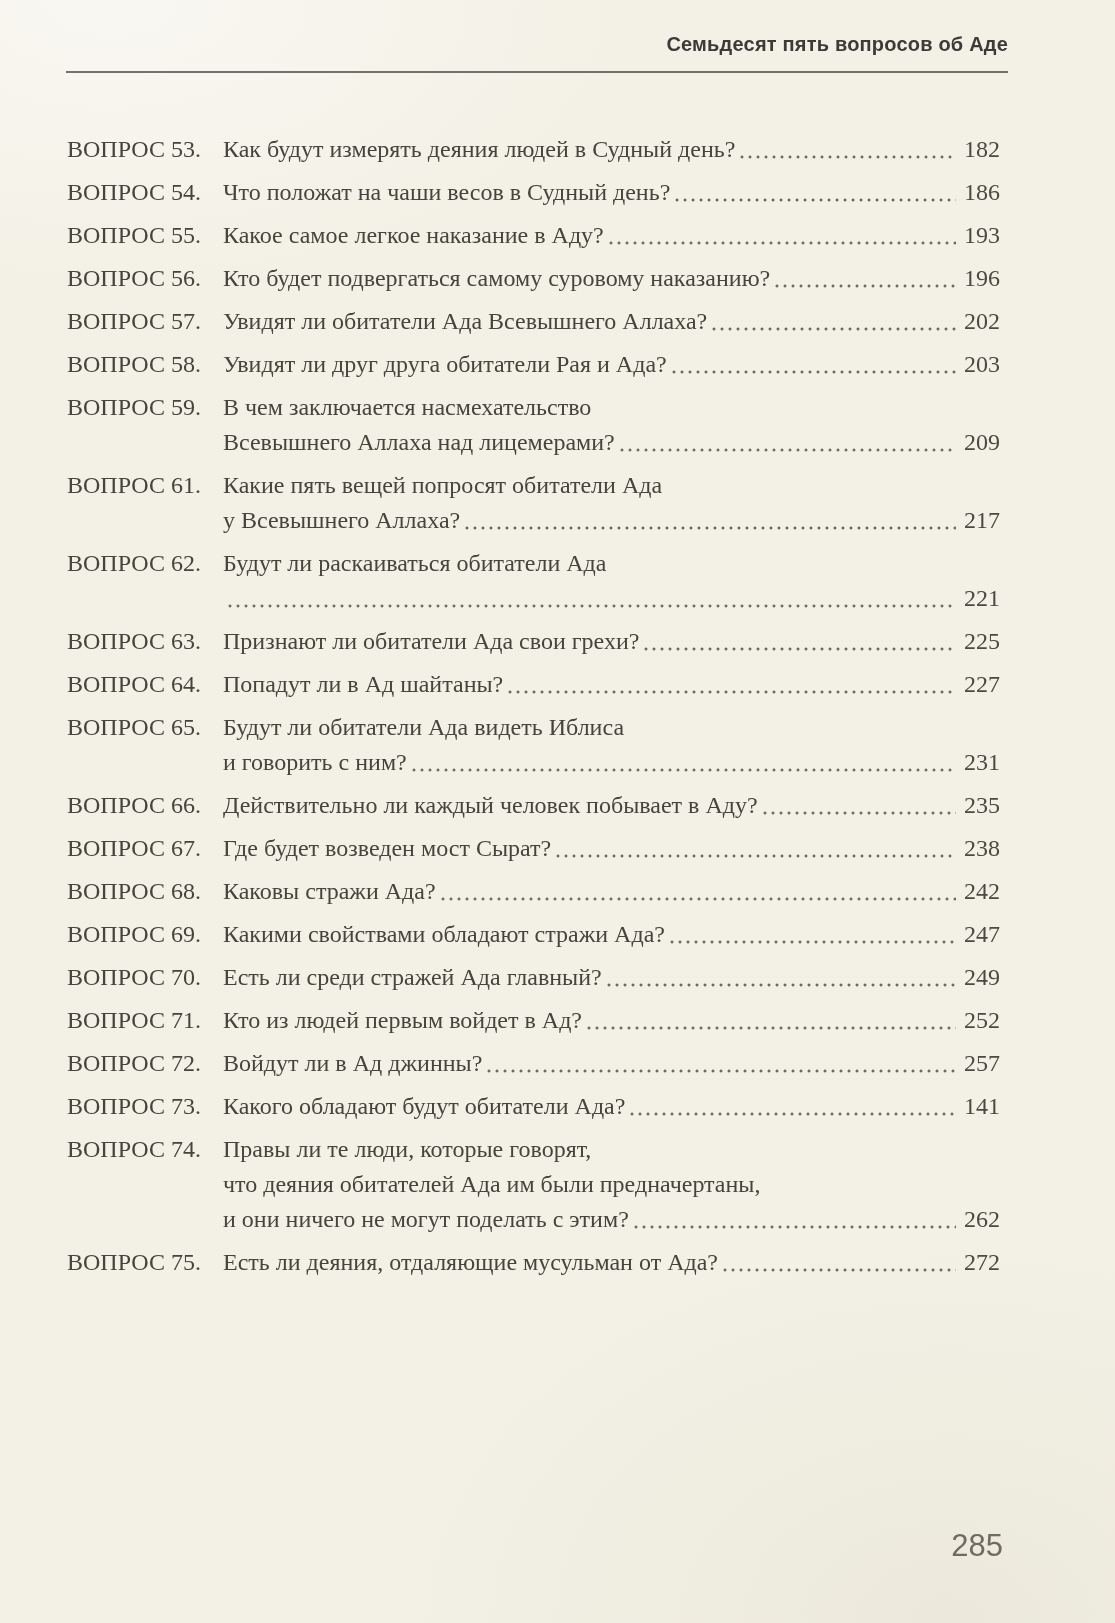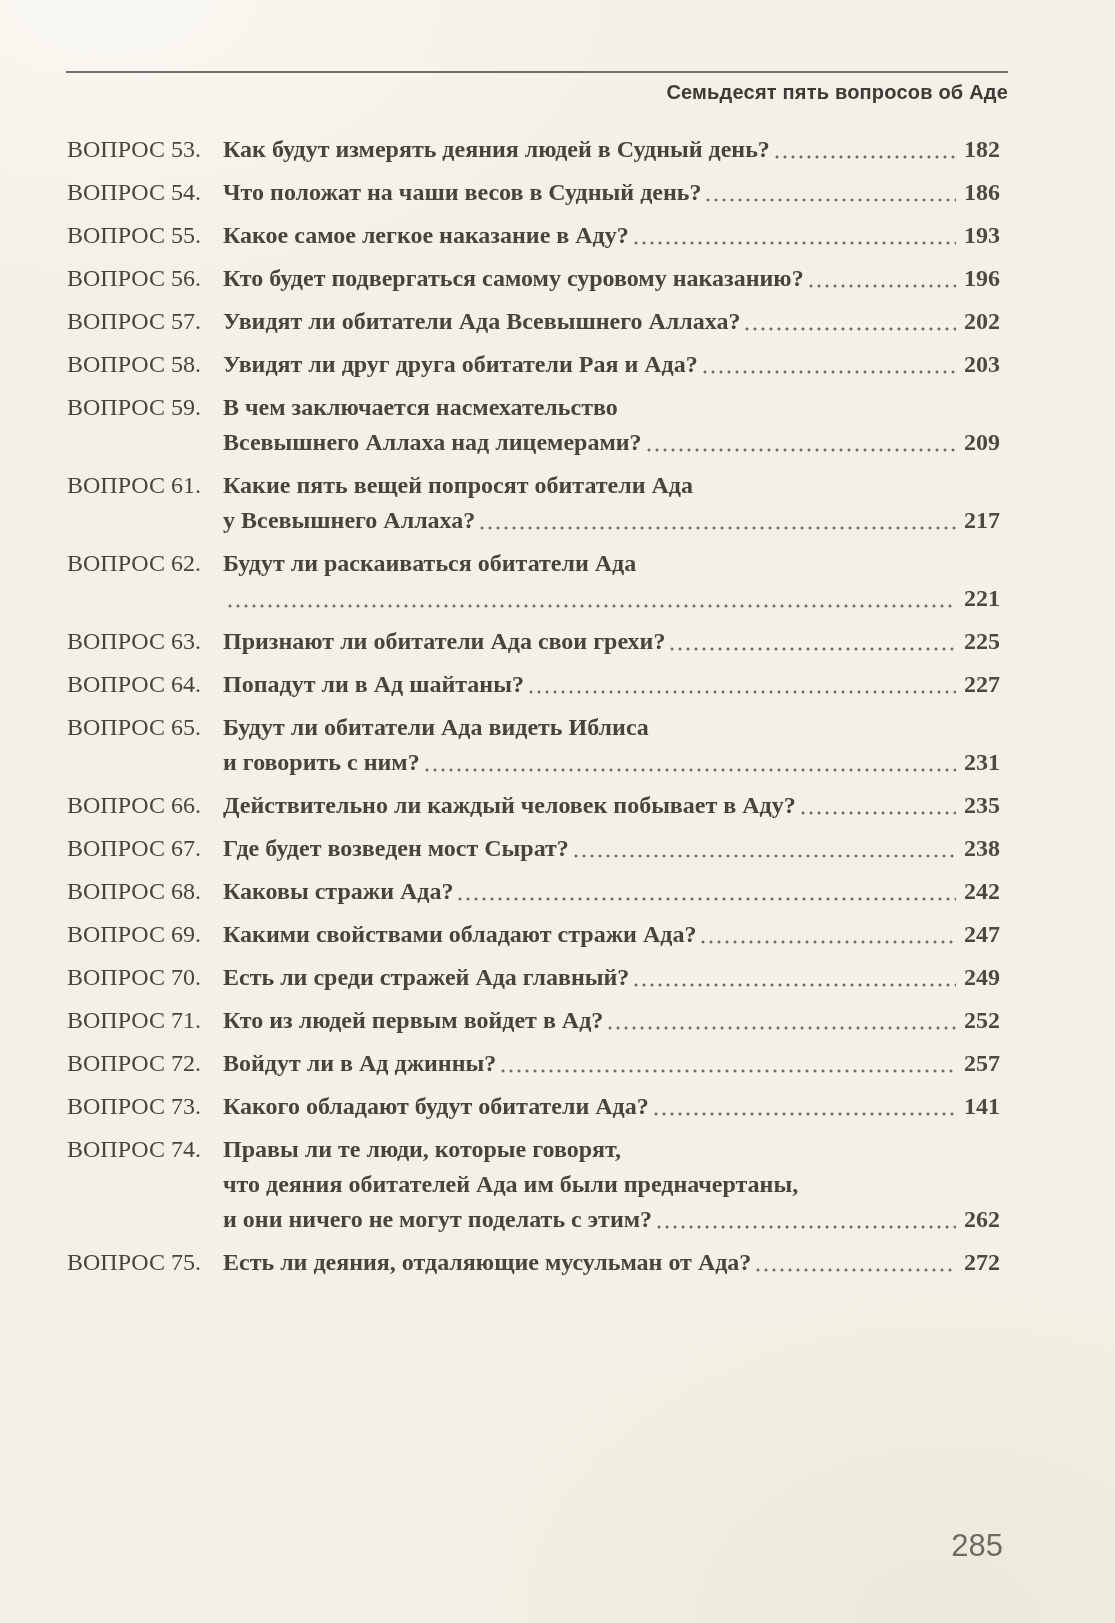--- a/index.html
+++ b/index.html
@@ -22,21 +22,20 @@
   .running-head {
     position: absolute;
     top: 33px;
     right: 107px;
     font-family: "Liberation Sans", "DejaVu Sans", sans-serif;
     font-weight: bold;
     font-size: 20px;
     letter-spacing: 0.2px;
     color: #3c3b37;
     white-space: nowrap;
-    margin-top: 48px;
   }
 
   .head-rule {
     position: absolute;
     top: 71px;
     left: 66px;
     width: 942px;
     height: 0;
     border-top: 2px solid #5b5953;
     opacity: 0.85;
@@ -58,21 +57,21 @@
     line-height: 35px;
   }
 
   .entry .label {
     position: absolute;
     left: 0;
     top: 0;
     white-space: pre;
   }
 
-  .entry .line { white-space: nowrap; font-weight: bold; }
+  .entry .line { white-space: nowrap; }
 
   .entry .line.last { display: flex; }
 
   .entry .txt { flex: 0 0 auto; }
 
   .entry .dots {
     flex: 1 1 auto;
     position: relative;
     min-width: 18px;
   }

